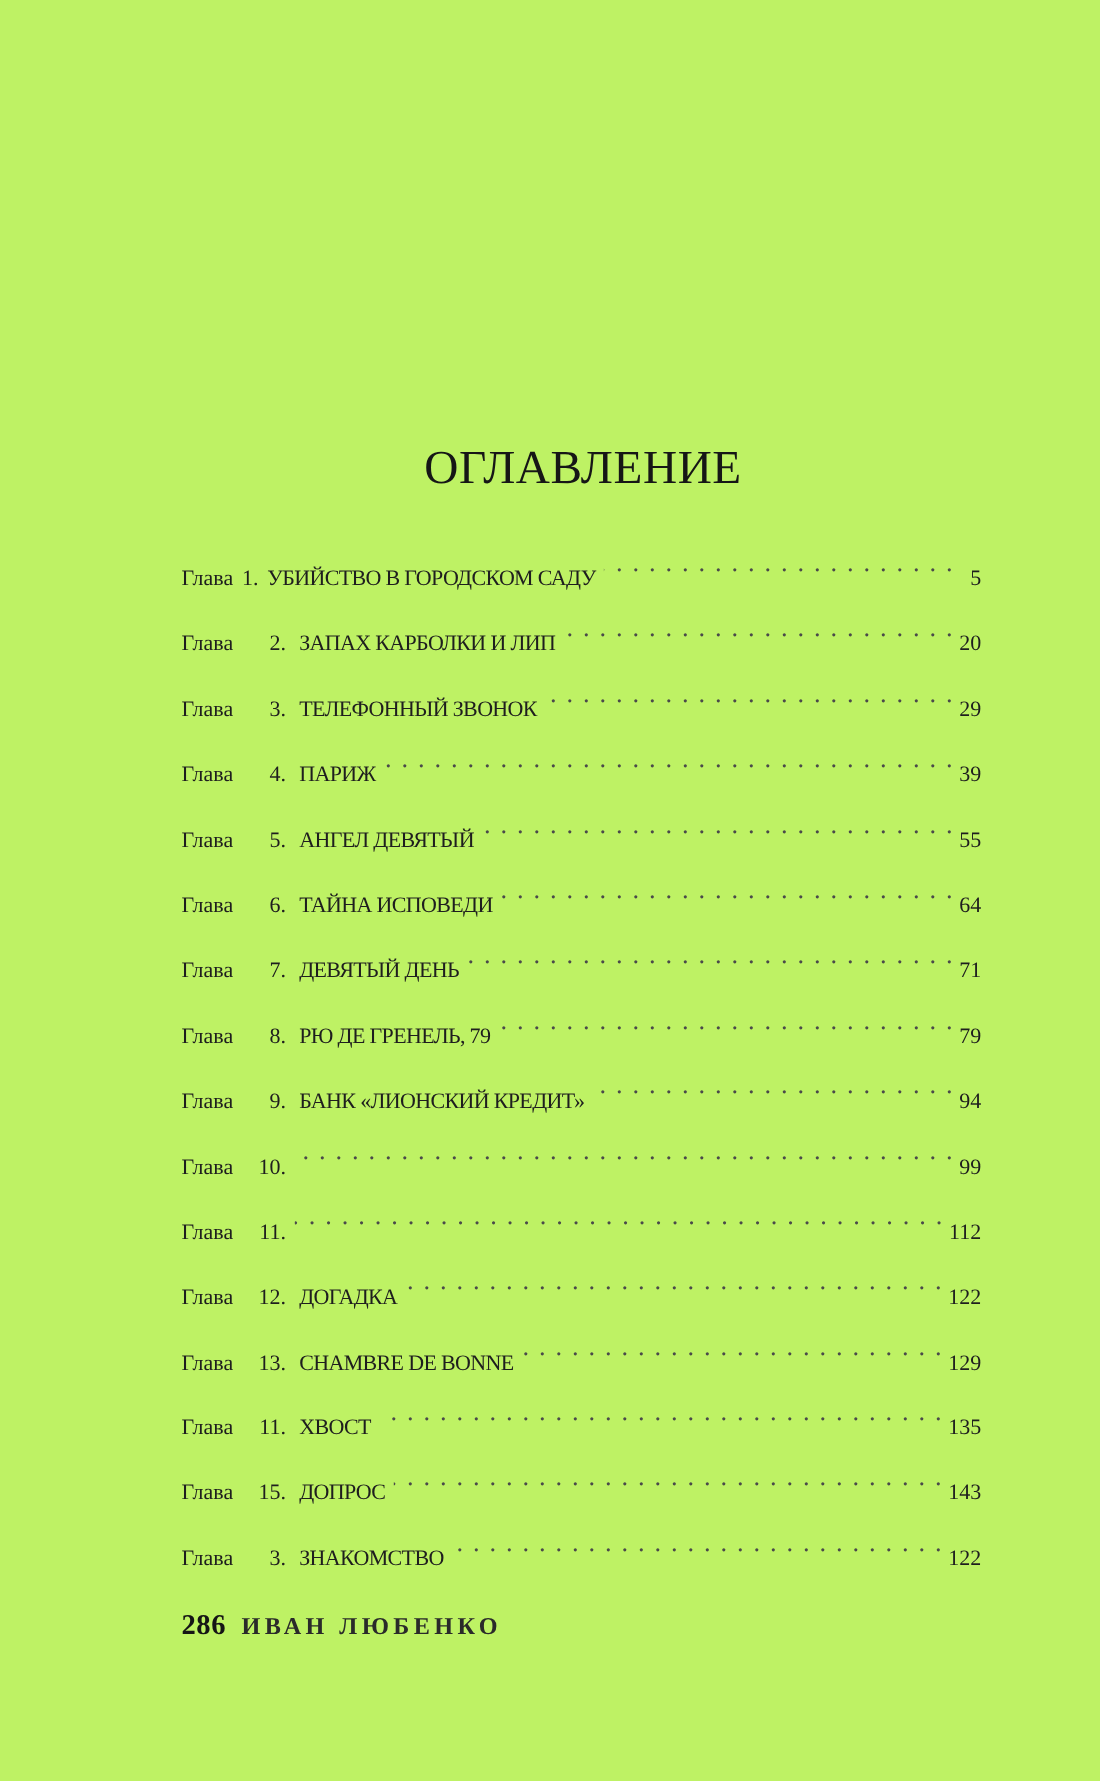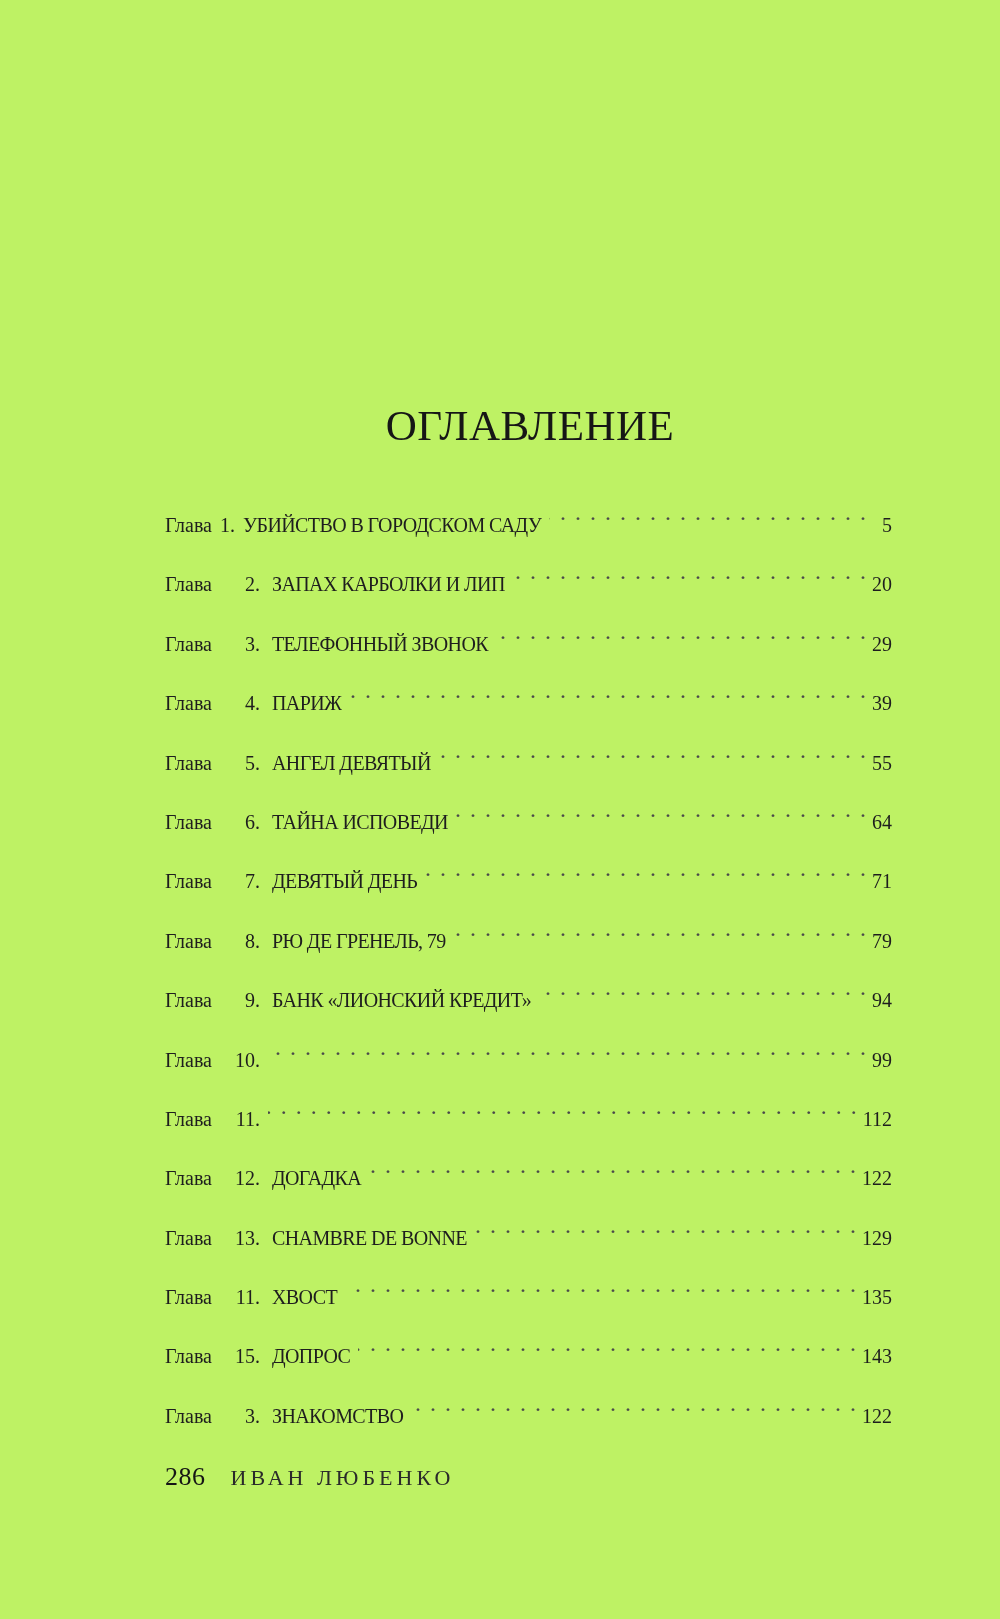--- a/index.html
+++ b/index.html
@@ -97,30 +97,31 @@
   }
   .footer {
     position: absolute;
     left: 165px;
     top: 1462px;
     display: flex;
     align-items: baseline;
     white-space: nowrap;
   }
   .footer-page {
-    font-weight: normal;
+    font-weight: bold;
     font-size: 26px;
     color: #151515;
     letter-spacing: 0.5px;
   }
   .footer-author {
-    margin-left: 25px;
+    margin-left: 14px;
     font-size: 22px;
     letter-spacing: 4px;
     color: #2a2a2a;
+    font-weight: bold;
   }
 </style>
 </head>
 <body>
 
 <div class="page">
 
   <h1 class="toc-title">ОГЛАВЛЕНИЕ</h1>
 
   <ul class="toc-list">

